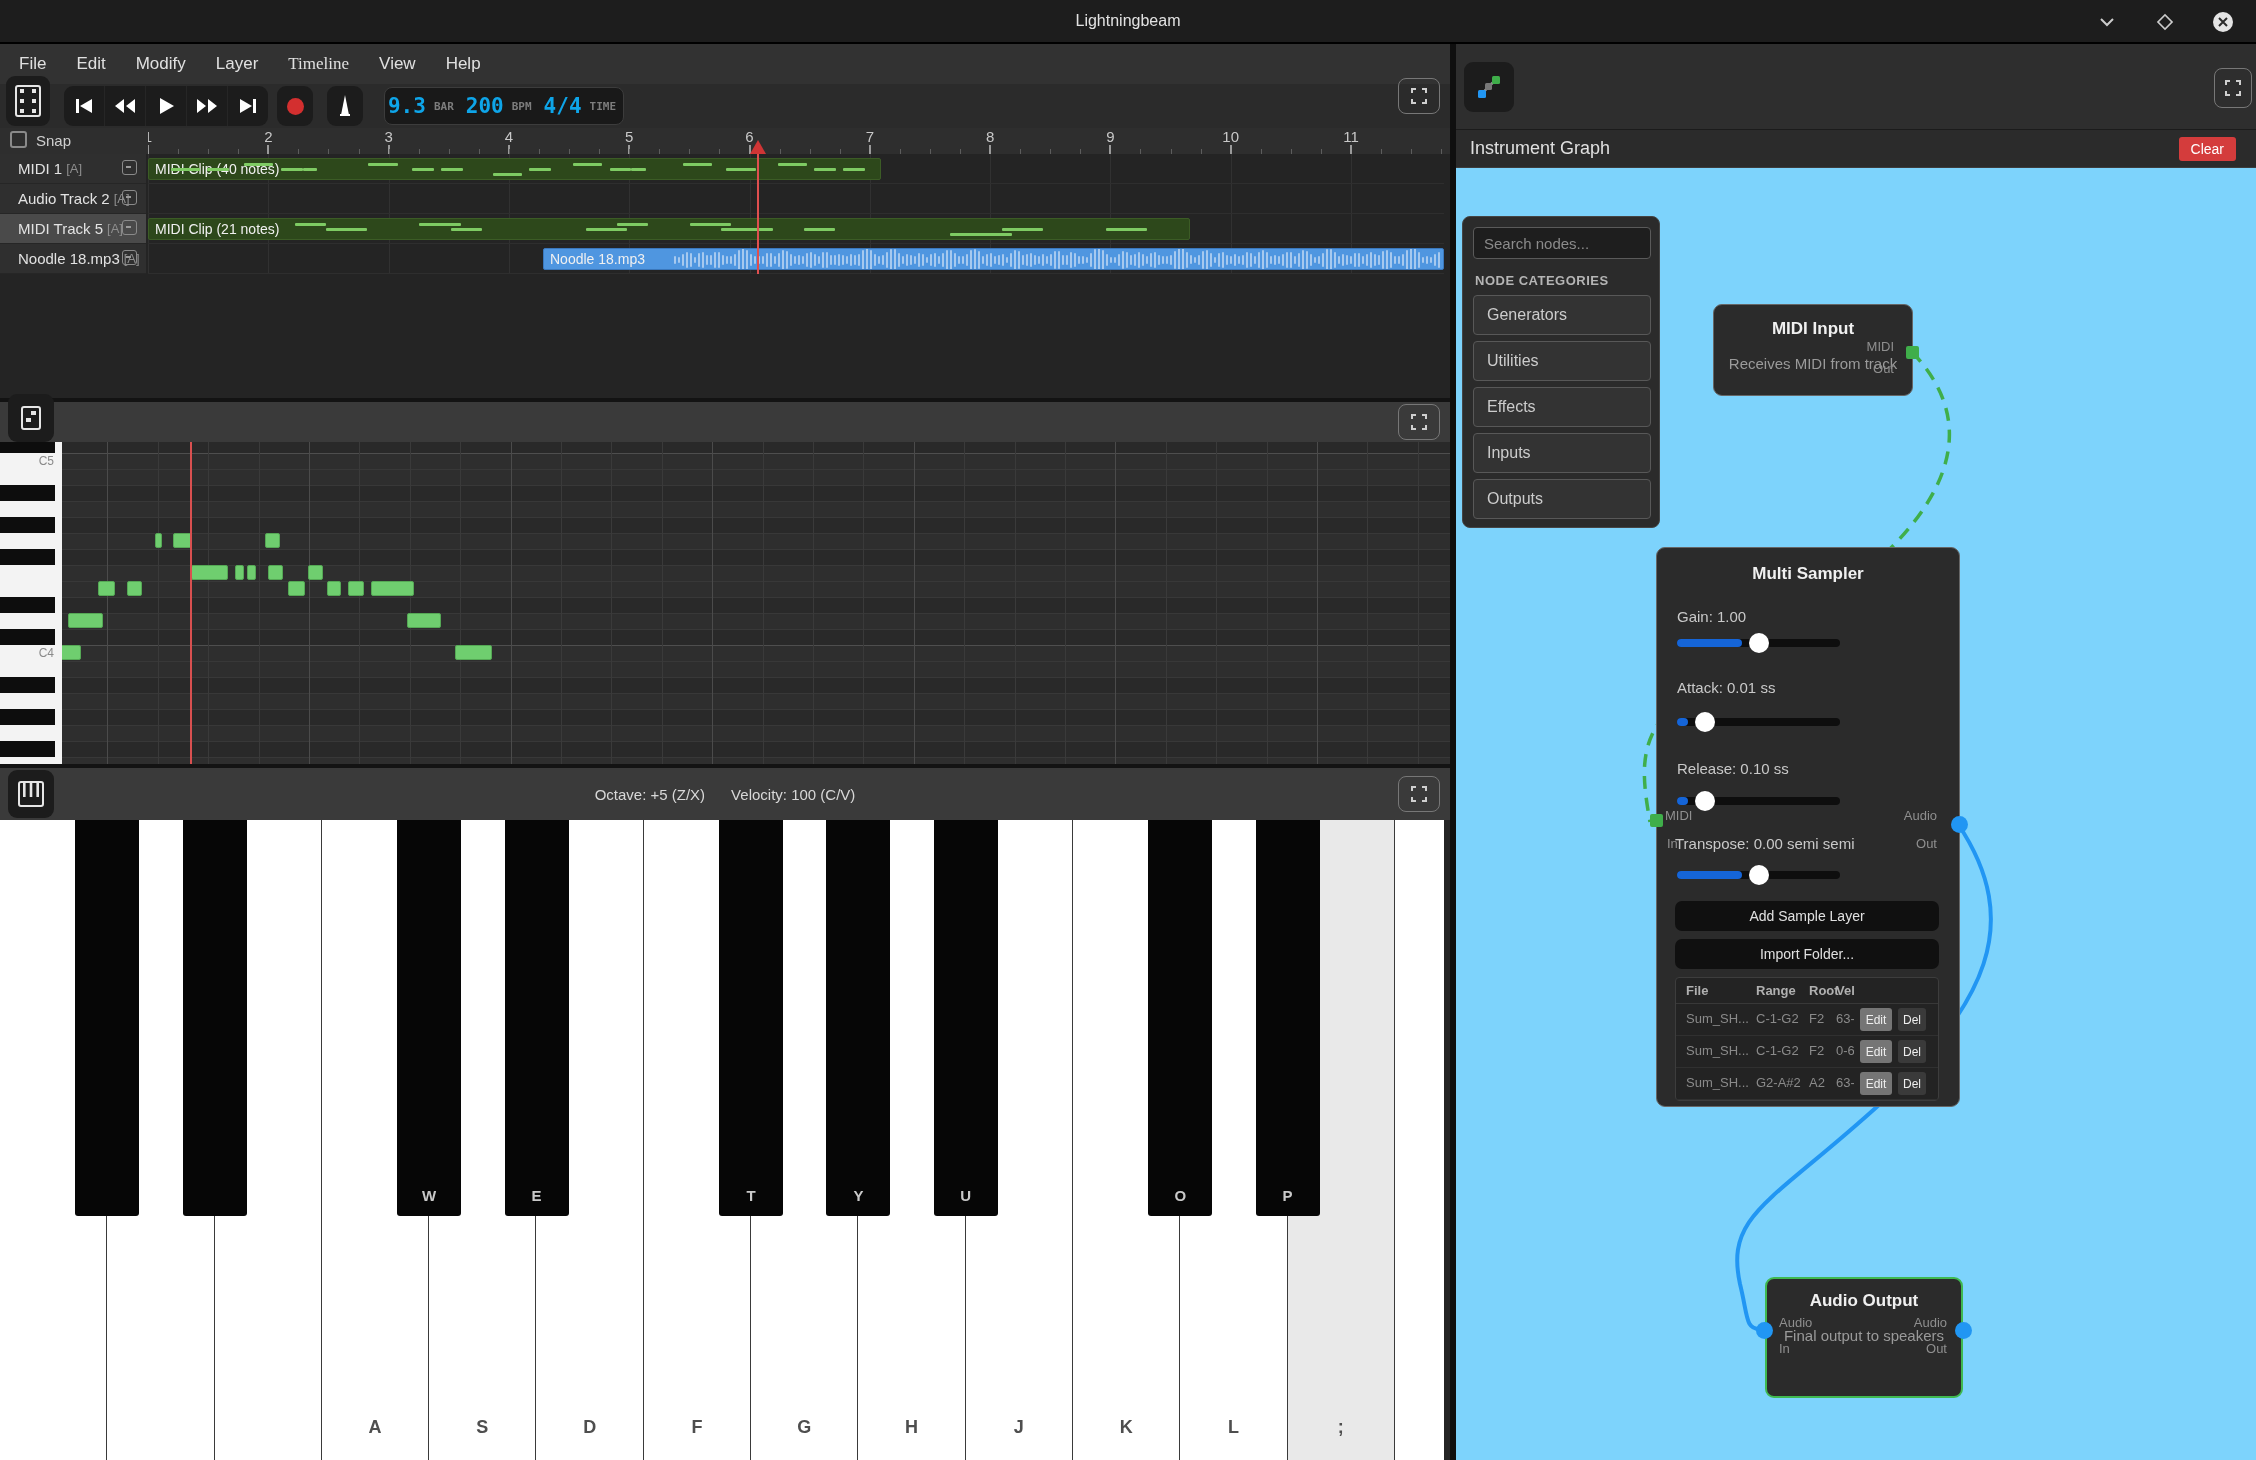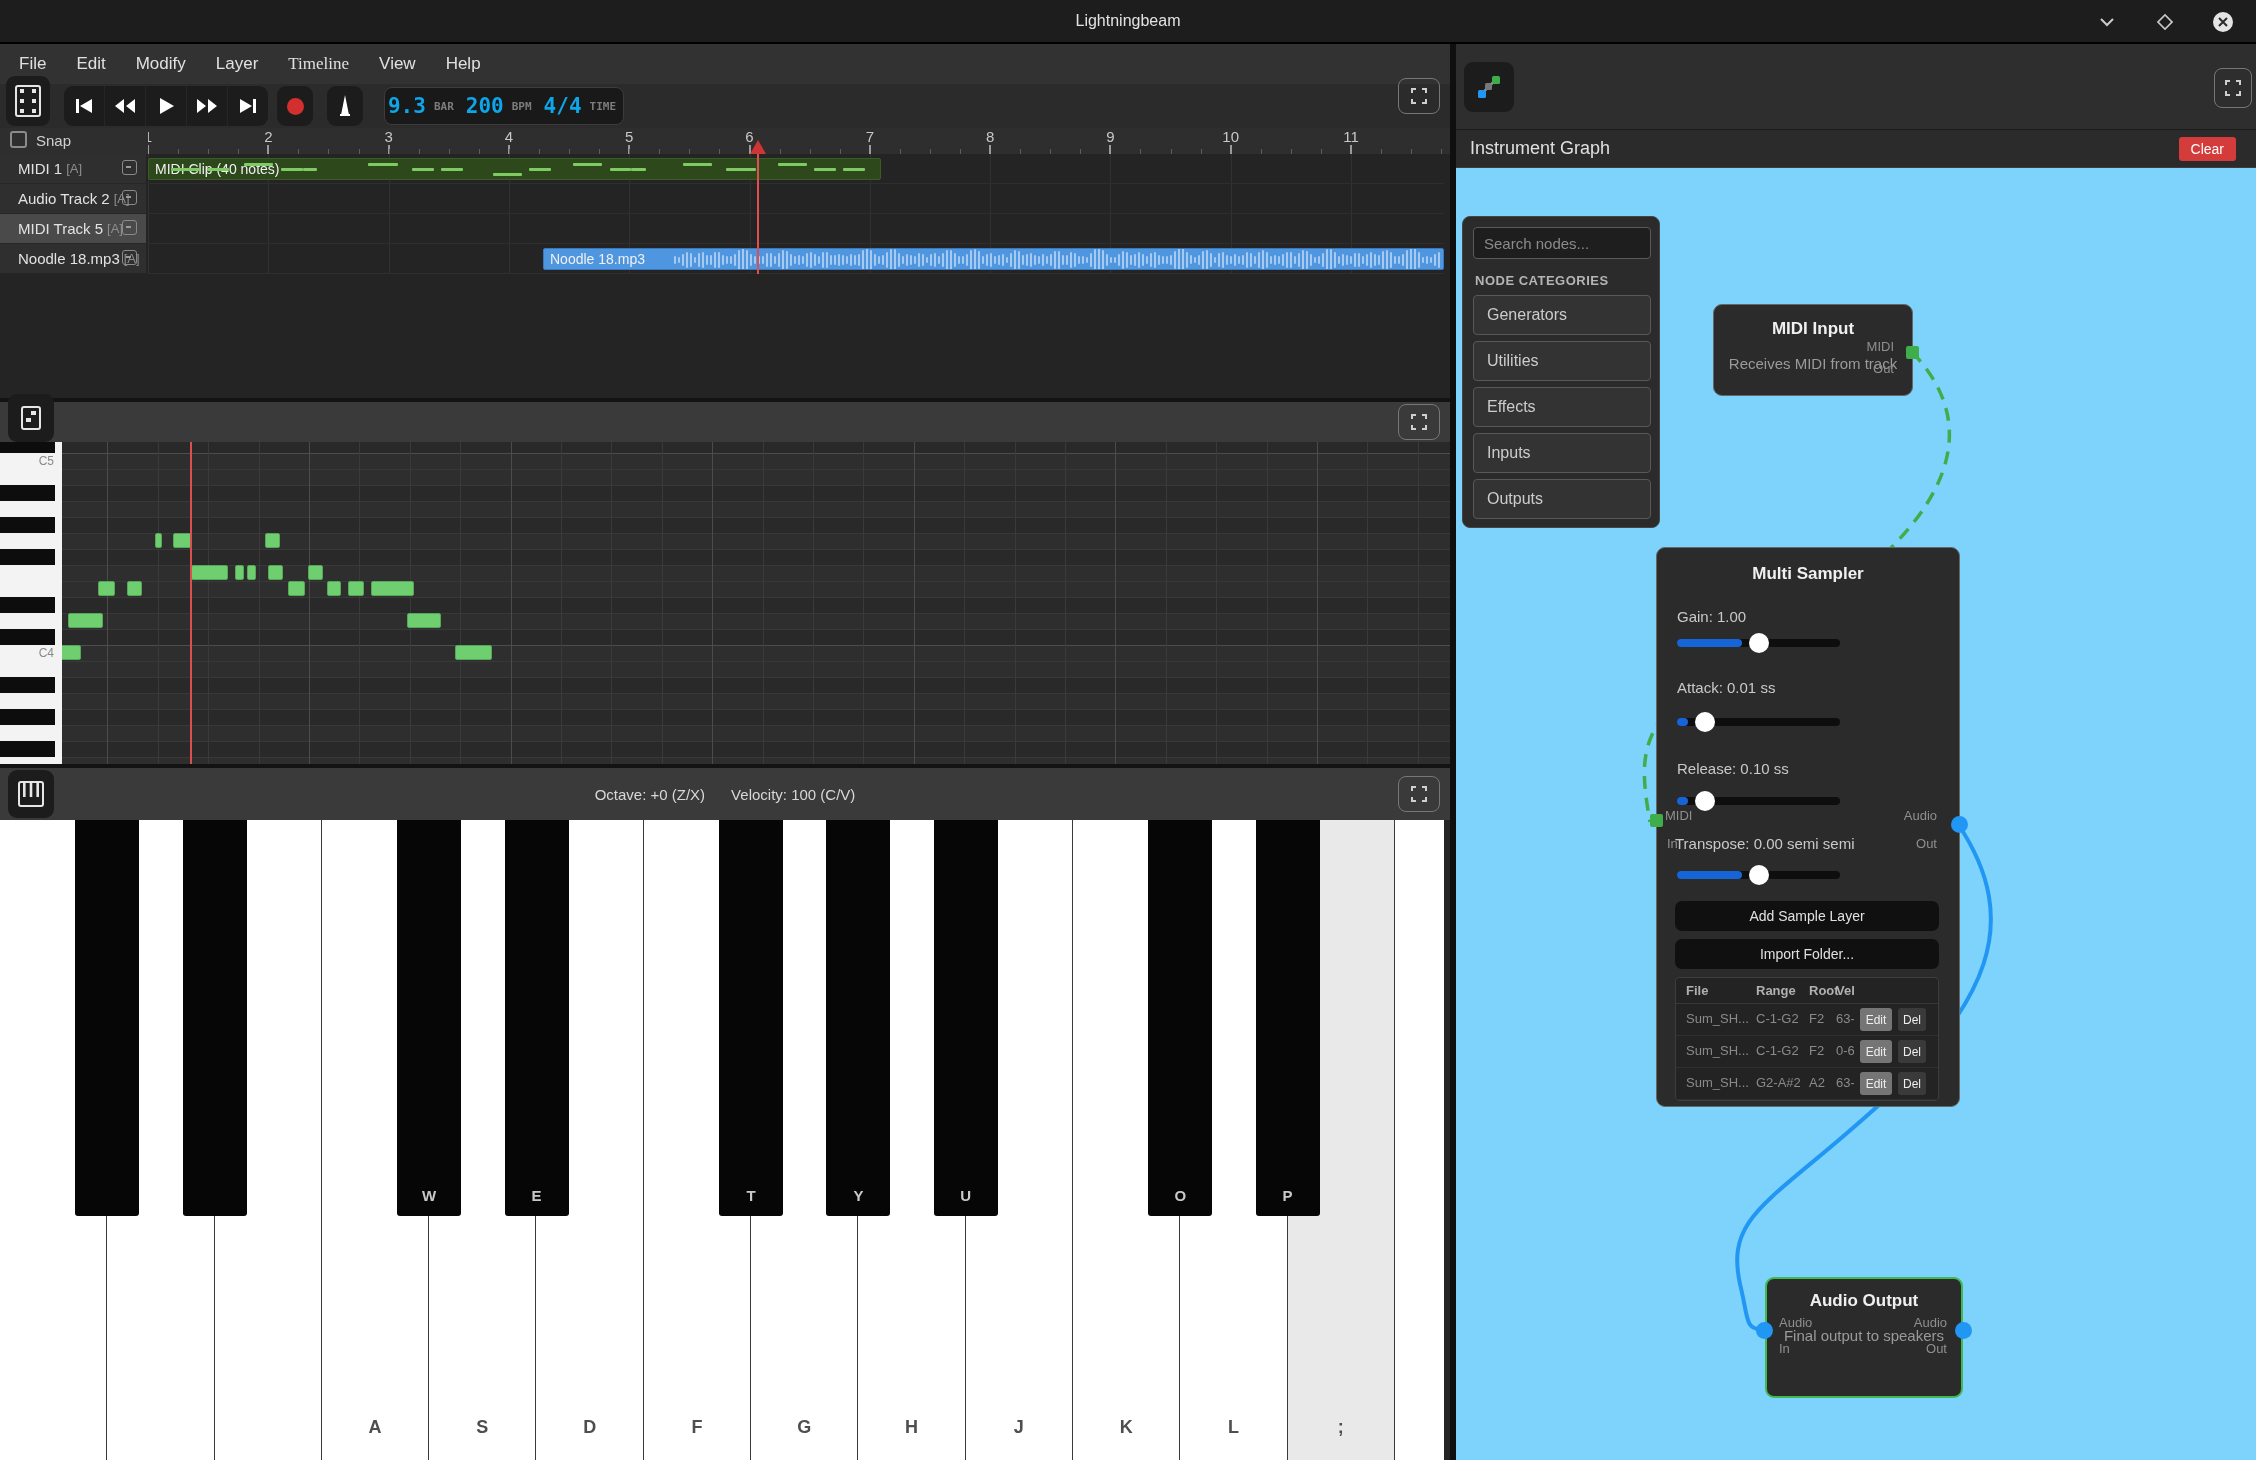--- a/index.html
+++ b/index.html
@@ -379,20 +379,35 @@
           <div class="mininote" style="left: 47%; top: 14px; width: 4%;"></div>
           <div class="mininote" style="left: 52%; top: 9px; width: 3%;"></div>
           <div class="mininote" style="left: 58%; top: 4px; width: 4%;"></div>
           <div class="mininote" style="left: 63%; top: 9px; width: 3%;"></div>
           <div class="mininote" style="left: 66%; top: 9px; width: 2%;"></div>
           <div class="mininote" style="left: 73%; top: 4px; width: 4%;"></div>
           <div class="mininote" style="left: 79%; top: 9px; width: 4%;"></div>
           <div class="mininote" style="left: 86%; top: 4px; width: 4%;"></div>
           <div class="mininote" style="left: 91%; top: 9px; width: 3%;"></div>
           <div class="mininote" style="left: 95%; top: 9px; width: 3%;"></div>
+        </div>
+        <div class="clip midi" style="left: 0px; top: 64px; width: 1042px;">
+          <span class="clabel">MIDI Clip (21 notes)</span>
+          <div class="mininote" style="left: 14%; top: 4px; width: 3%;"></div>
+          <div class="mininote" style="left: 17%; top: 9px; width: 4%;"></div>
+          <div class="mininote" style="left: 26%; top: 4px; width: 4%;"></div>
+          <div class="mininote" style="left: 29%; top: 9px; width: 3%;"></div>
+          <div class="mininote" style="left: 42%; top: 9px; width: 4%;"></div>
+          <div class="mininote" style="left: 45%; top: 4px; width: 3%;"></div>
+          <div class="mininote" style="left: 52%; top: 4px; width: 4%;"></div>
+          <div class="mininote" style="left: 55%; top: 9px; width: 5%;"></div>
+          <div class="mininote" style="left: 63%; top: 9px; width: 3%;"></div>
+          <div class="mininote" style="left: 77%; top: 14px; width: 6%;"></div>
+          <div class="mininote" style="left: 82%; top: 9px; width: 4%;"></div>
+          <div class="mininote" style="left: 92%; top: 9px; width: 4%;"></div>
         </div>
         <div class="clip audio" style="left: 395px; top: 94px; width: 901px;">
           <span class="clabel">Noodle 18.mp3</span>
           <div class="wavebar" style="left: 130px; top: 6.69379px; height: 8.61242px;"></div>
           <div class="wavebar" style="left: 134px; top: 7.79357px; height: 6.41286px;"></div>
           <div class="wavebar" style="left: 138px; top: 5.10103px; height: 11.7979px;"></div>
           <div class="wavebar" style="left: 142px; top: 3.04459px; height: 15.9108px;"></div>
           <div class="wavebar" style="left: 146px; top: 4.2081px; height: 13.5838px;"></div>
           <div class="wavebar" style="left: 150px; top: 7.87457px; height: 6.25086px;"></div>
           <div class="wavebar" style="left: 154px; top: 3.97284px; height: 14.0543px;"></div>
@@ -723,21 +738,21 @@
   <div id="kbhead" class="abs">
     <div class="ph-btn" style="left:8px; top:2px; width:46px; height:48px;">
       <svg width="26" height="26" viewBox="0 0 26 26">
         <rect x="1" y="1" width="24" height="24" rx="2" fill="none" stroke="#e6e6e6" stroke-width="2"></rect>
         <rect x="5" y="1" width="2.6" height="15" fill="#e6e6e6"></rect>
           <rect x="11.7" y="1" width="2.6" height="15" fill="#e6e6e6"></rect>
           <rect x="18.4" y="1" width="2.6" height="15" fill="#e6e6e6"></rect>
       </svg>
     </div>
     <div id="kb-status">
-      <span>Octave: +0 (Z/X)</span>
+      <span>Octave: +5 (Z/X)</span>
       <span>Velocity: 100 (C/V)</span>
     </div>
     <div class="expand-btn" style="left:1398px; top:8px;">
       <svg width="16" height="16" viewBox="0 0 16 16">
         <path d="M1 5 V1 H5 M11 1 H15 V5 M15 11 V15 H11 M5 15 H1 V11" fill="none" stroke="#cfcfcf" stroke-width="2"></path>
       </svg>
     </div>
   </div>
   <div id="keys" class="abs">
       <div class="wkey" style="left: 0px; width: 107.3px;"></div>

